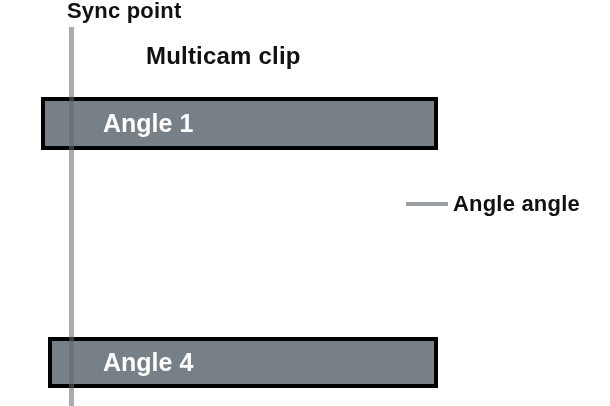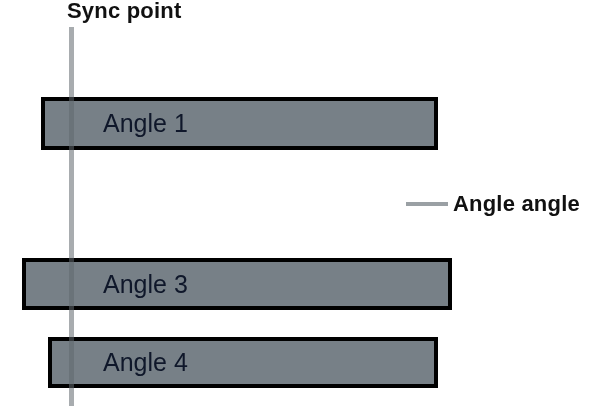--- a/index.html
+++ b/index.html
@@ -58,22 +58,22 @@
   .bar {
     position: absolute;
     box-sizing: border-box;
     border: 4px solid #000000;
     background: #778087;
     display: flex;
     align-items: center;
     z-index: 10;
   }
   .bar-label {
-    color: #0f172a;
-    font-weight: 400;
+    color: #ffffff;
+    font-weight: 700;
     font-size: 25px;
     line-height: 25px;
     white-space: nowrap;
   }
   .bar-a1 { left: 41px; top: 97px;  width: 397px; height: 53px; padding-left: 58px; }
   .bar-a2 { left: 2px;  top: 179px; width: 413px; height: 51px; padding-left: 97px; background: #077CF8; }
   .bar-a3 { left: 22px; top: 258px; width: 430px; height: 52px; padding-left: 77px; }
   .bar-a4 { left: 48px; top: 337px; width: 390px; height: 51px; padding-left: 51px; }
 
   
@@ -89,29 +89,27 @@
 </style>
 </head>
 <body>
 
 <div class="canvas">
 
   <div class="sync-line"></div>
 
   <div class="title sync-title">Sync point</div>
 
+  <div class="title clip-title">Multicam clip</div>
 
   <div class="bar bar-a1">
     <span class="bar-label">Angle 1</span>
   </div>
 
 
-  <div class="bar bar-a3">
-    <span class="bar-label">Angle 3</span>
-  </div>
 
   <div class="bar bar-a4">
     <span class="bar-label">Angle 4</span>
   </div>
 
   <div class="connector"></div>
 
   <div class="title active-title">Angle angle</div>
 
 </div>

